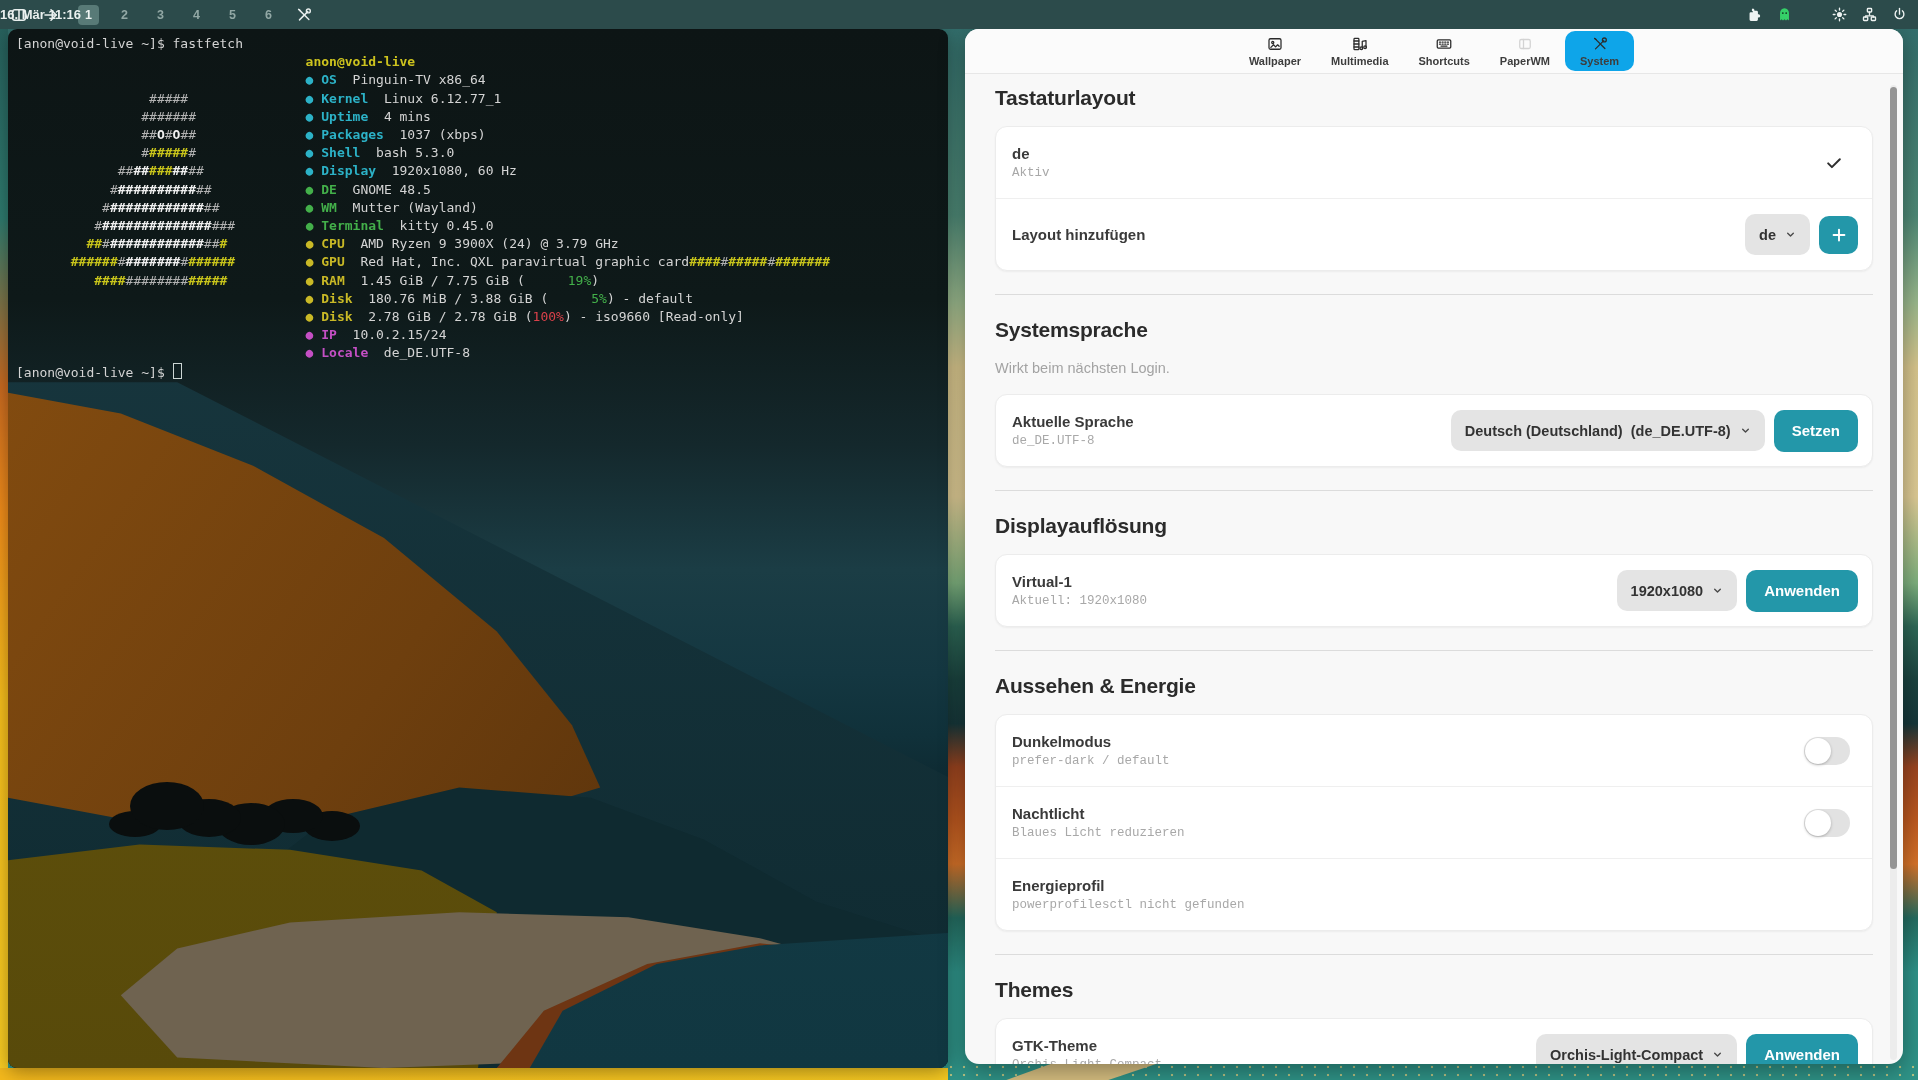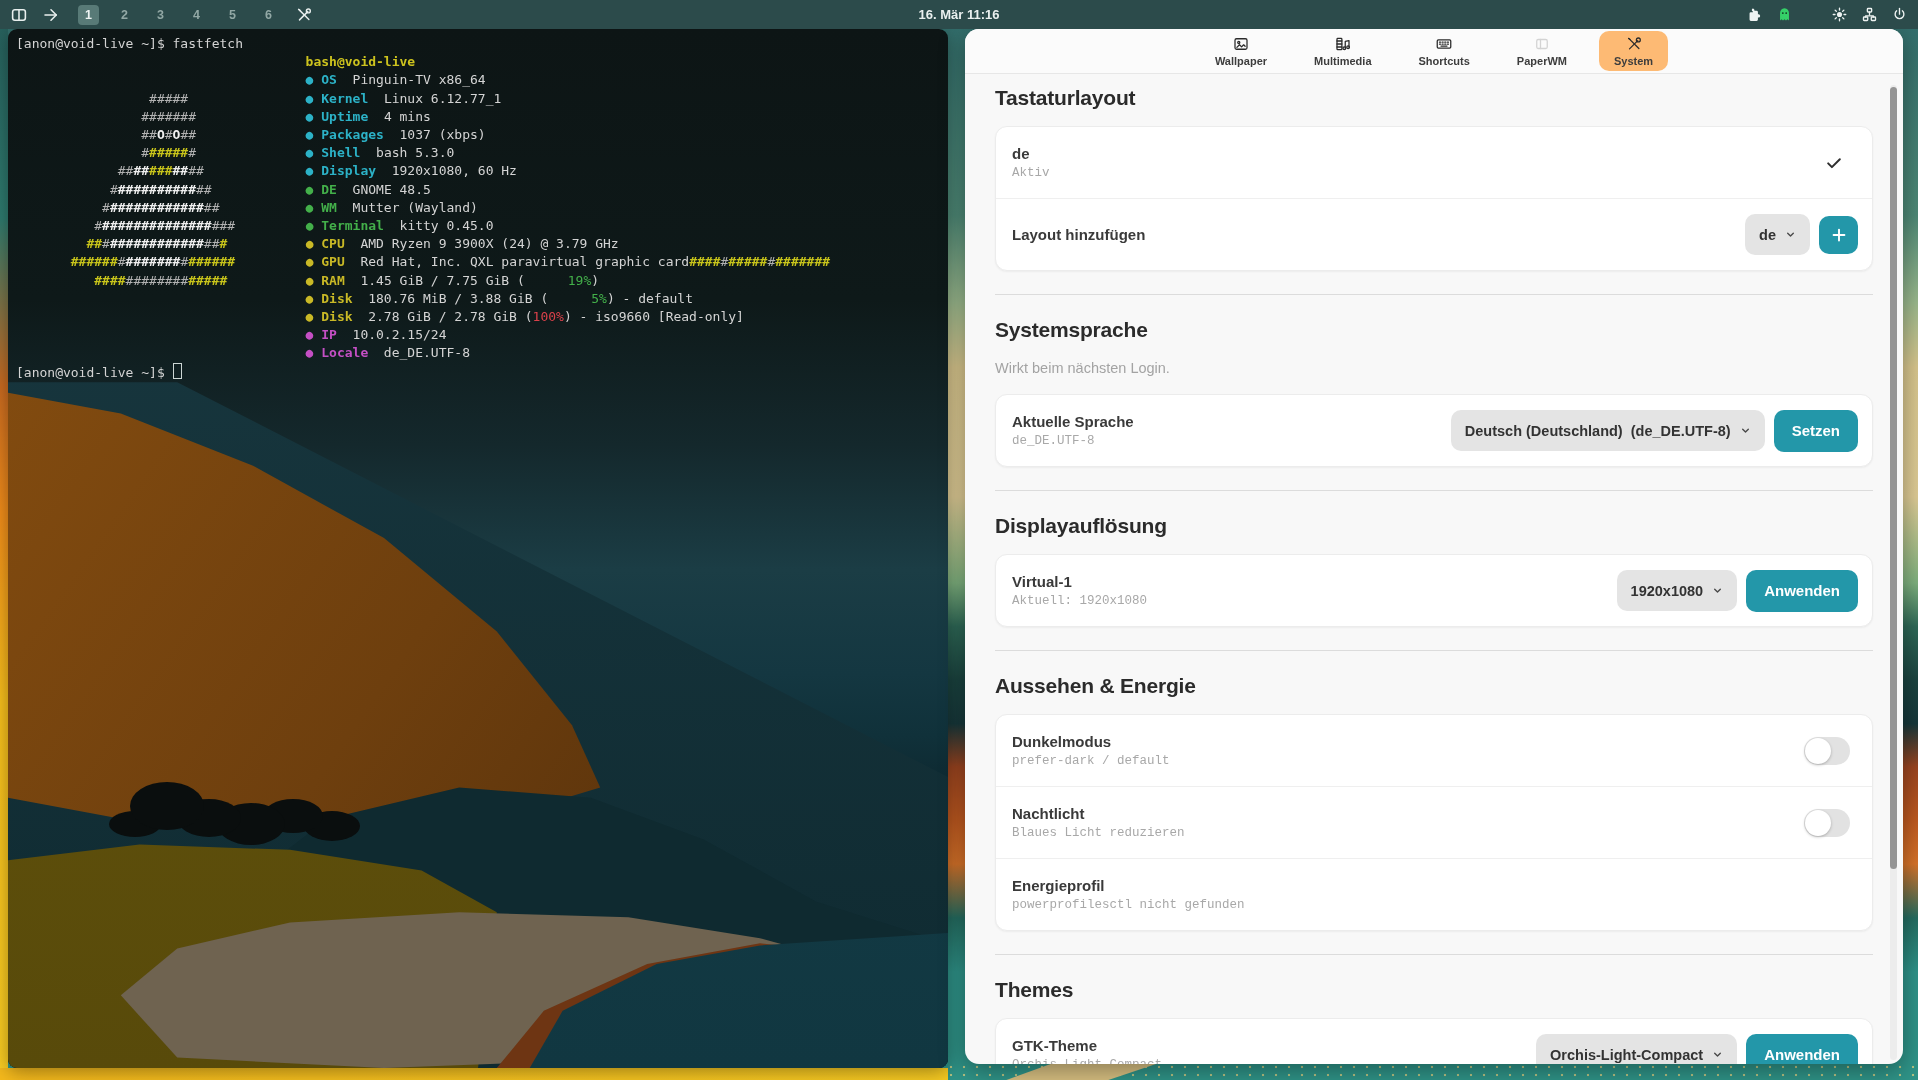--- a/index.html
+++ b/index.html
@@ -18,21 +18,21 @@
   
   .topbar{position:absolute;left:0;top:0;width:1918px;height:29px;background:#2c4b4b;display:flex;align-items:center;z-index:30;}
   .tb-left{display:flex;align-items:center;gap:14px;padding-left:10px;}
   .tb-icon{width:18px;height:18px;color:#e9efee;display:inline-flex;}
   .tb-icon svg{width:100%;height:100%;}
   .ws-wrap{display:flex;align-items:center;gap:15px;margin-left:18px;}
   .ws{min-width:21px;height:20px;display:flex;align-items:center;justify-content:center;
     font-size:12.5px;font-weight:700;color:#92a8a5;border-radius:4px;}
   .ws.active{background:#587a77;color:#eef4f3;}
   .tb-tools{margin-left:16px;}
-  .clock{position:absolute;left:0;right:0;text-align:center;font-size:13px;font-weight:700;color:#eaf0ef;pointer-events:none;}
+  .clock{position:absolute;left:0;right:0;font-size:13px;font-weight:700;color:#eaf0ef;pointer-events:none;}
   .tray{margin-left:auto;display:flex;align-items:center;gap:13px;padding-right:10px;}
   .tray .tb-icon{width:17px;height:17px;}
   .tray .gap{width:12px;}
   
   .term{position:absolute;left:8px;top:29px;width:940px;height:1039px;border-radius:9px;overflow:hidden;
     box-shadow:0 4px 18px rgba(0,0,0,.35);}
   .term-bg{position:absolute;inset:0;
     background:linear-gradient(180deg,#0d1515 0%,#0e1919 26%,#14282c 40%,#1b3d45 52%,#143741 62%,#10313a 68%,#0c242b 76%,#0a1d22 84%,#091a1e 100%);}
   .layer{position:absolute;inset:0;}
   .l-slope{background:linear-gradient(180deg,#1a3a42,#0f2a31);clip-path:polygon(18% 34%,100% 72%,100% 100%,0 100%,0 34%);}
@@ -61,23 +61,23 @@
   .c-green{color:#43b04a;font-weight:bold;}
   .c-yellow{color:#c9b926;font-weight:bold;}
   .c-magenta{color:#c44fc4;font-weight:bold;}
   .c-grn{color:#43b04a;margin-left:43px;}
   .c-redv{color:#d9414a;}
   .c-title{color:#cdc31e;font-weight:bold;}
   .cursor{display:inline-block;width:7.5px;height:14px;border:1px solid #ccd6d4;vertical-align:-2px;}
   
   .panel{position:absolute;left:965px;top:29px;width:938px;height:1035px;background:#f8f8f8;border-radius:14px;
     overflow:hidden;box-shadow:0 6px 26px rgba(0,0,0,.38);}
-  .tabbar{height:44px;display:flex;align-items:center;justify-content:center;gap:17px;border-bottom:1px solid #e7e7e7;background:#fbfbfb;}
+  .tabbar{height:44px;display:flex;align-items:center;justify-content:center;gap:0;border-bottom:1px solid #e7e7e7;background:#fbfbfb;}
   .tab{display:flex;flex-direction:column;align-items:center;gap:2px;padding:4px 15px;border-radius:10px;cursor:default;}
-  .tab.active{background:#fdba74;}
+  .tab.active{background:#0ea5e9;}
   .tab-icon{width:18px;height:18px;color:#2b2b2b;display:inline-flex;}
   .tab-icon svg{width:100%;height:100%;}
   .tab.dim .tab-icon{opacity:.35;color:#8a8a8a;}
   .tab-label{font-size:11px;font-weight:700;color:#3d3d3d;}
   .content{position:absolute;left:0;right:0;top:44px;bottom:0;padding:0 30px 0 30px;overflow:hidden;}
   .sec-title{font-size:21px;font-weight:700;color:#2b2b2b;margin:23px 0 0 0;line-height:23px;letter-spacing:-.2px;}
   .sec-title.first{margin-top:13px;}
   .sec-note{margin-top:18px;font-size:14.5px;color:#a3a3a3;line-height:18px;}
   .sec-divider{margin-top:23px;border-top:1px solid #dcdcdc;height:0;}
   .card{margin-top:17px;background:#fff;border:1px solid #ececec;border-radius:12px;box-shadow:0 1px 2px rgba(0,0,0,.05);}
@@ -189,21 +189,21 @@
       <div class="layer l-amber"></div>
       <div class="layer l-farhill"></div>
       <div class="bush"></div>
       <div class="layer l-field"></div>
       <div class="layer l-beach"></div>
       <div class="layer l-shore"></div>
       <div class="layer l-water"></div>
     </div>
     <div class="term-text" id="term-lines">
         <div class="tline"><span class="c-fg">[anon@void-live ~]$ fastfetch</span></div>
-        <div class="tline"><span class="c-fg">                                     </span><span class="c-title">bash@void-live</span></div>
+        <div class="tline"><span class="c-fg">                                     </span><span class="c-title">anon@void-live</span></div>
         <div class="tline"><span class="c-fg">                                     </span><span class="c-cyan">● </span><span class="c-cyan">OS</span><span class="c-fg">  Pinguin-TV x86_64</span></div>
         <div class="tline"><span class="c-fg">                 </span><span class="c-ag">#####</span><span class="c-fg">               </span><span class="c-cyan">● </span><span class="c-cyan">Kernel</span><span class="c-fg">  Linux 6.12.77_1</span></div>
         <div class="tline"><span class="c-fg">                </span><span class="c-ag">#######</span><span class="c-fg">              </span><span class="c-cyan">● </span><span class="c-cyan">Uptime</span><span class="c-fg">  4 mins</span></div>
         <div class="tline"><span class="c-fg">                </span><span class="c-ag">##</span><span class="c-aw">O</span><span class="c-ag">#</span><span class="c-aw">O</span><span class="c-ag">##</span><span class="c-fg">              </span><span class="c-cyan">● </span><span class="c-cyan">Packages</span><span class="c-fg">  1037 (xbps)</span></div>
         <div class="tline"><span class="c-fg">                </span><span class="c-ag">#</span><span class="c-ay">#####</span><span class="c-ag">#</span><span class="c-fg">              </span><span class="c-cyan">● </span><span class="c-cyan">Shell</span><span class="c-fg">  bash 5.3.0</span></div>
         <div class="tline"><span class="c-fg">             </span><span class="c-ag">##</span><span class="c-aw">##</span><span class="c-ay">###</span><span class="c-aw">##</span><span class="c-ag">##</span><span class="c-fg">             </span><span class="c-cyan">● </span><span class="c-cyan">Display</span><span class="c-fg">  1920x1080, 60 Hz</span></div>
         <div class="tline"><span class="c-fg">            </span><span class="c-ag">#</span><span class="c-aw">##########</span><span class="c-ag">##</span><span class="c-fg">            </span><span class="c-green">● </span><span class="c-green">DE</span><span class="c-fg">  GNOME 48.5</span></div>
         <div class="tline"><span class="c-fg">           </span><span class="c-ag">#</span><span class="c-aw">############</span><span class="c-ag">##</span><span class="c-fg">           </span><span class="c-green">● </span><span class="c-green">WM</span><span class="c-fg">  Mutter (Wayland)</span></div>
         <div class="tline"><span class="c-fg">          </span><span class="c-ag">#</span><span class="c-aw">##############</span><span class="c-ag">###</span><span class="c-fg">         </span><span class="c-green">● </span><span class="c-green">Terminal</span><span class="c-fg">  kitty 0.45.0</span></div>
         <div class="tline"><span class="c-fg">         </span><span class="c-ay">##</span><span class="c-ag">#</span><span class="c-aw">############</span><span class="c-ag">##</span><span class="c-ay">#</span><span class="c-fg">          </span><span class="c-yellow">● </span><span class="c-yellow">CPU</span><span class="c-fg">  AMD Ryzen 9 3900X (24) @ 3.79 GHz</span></div>

